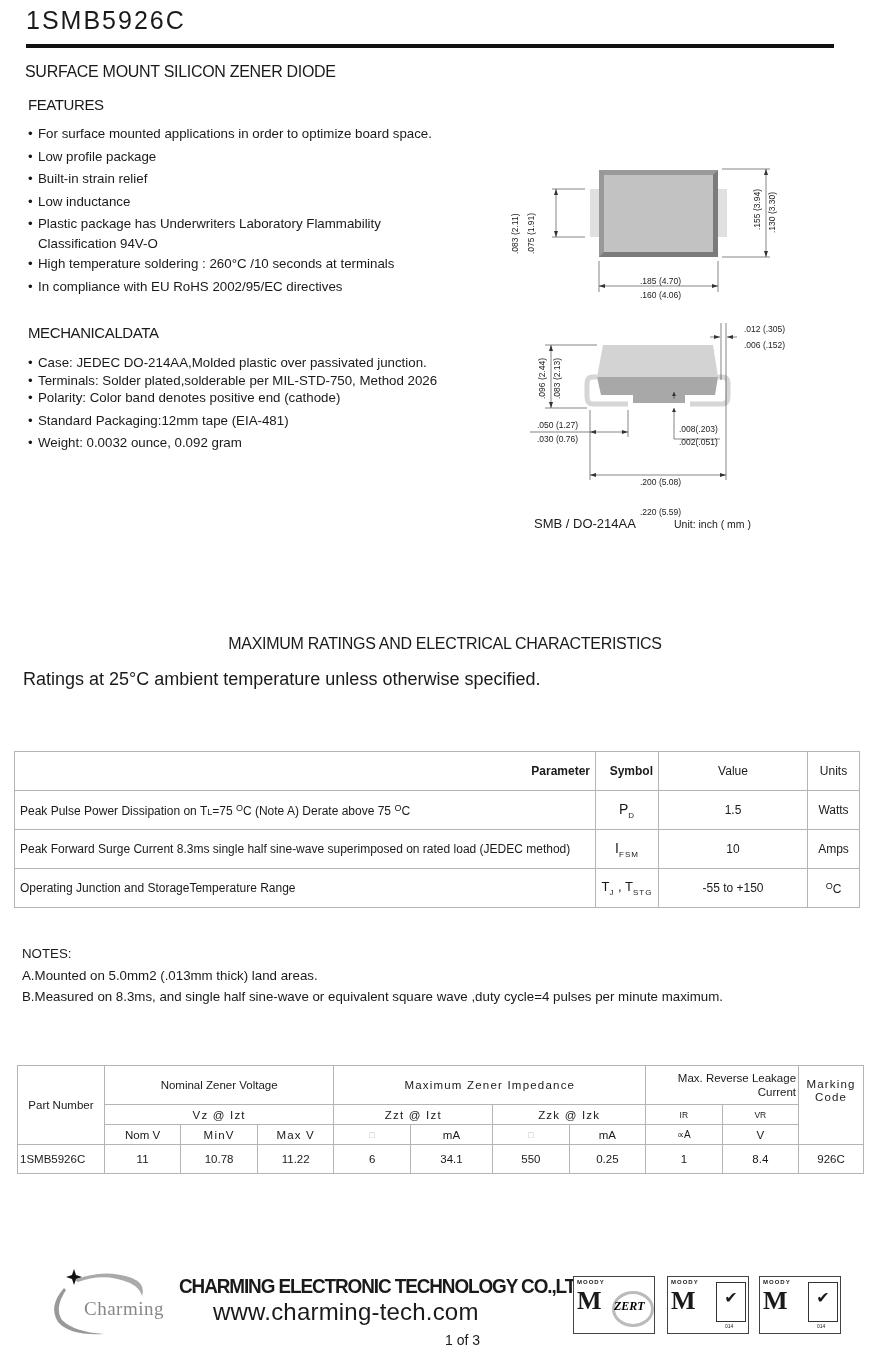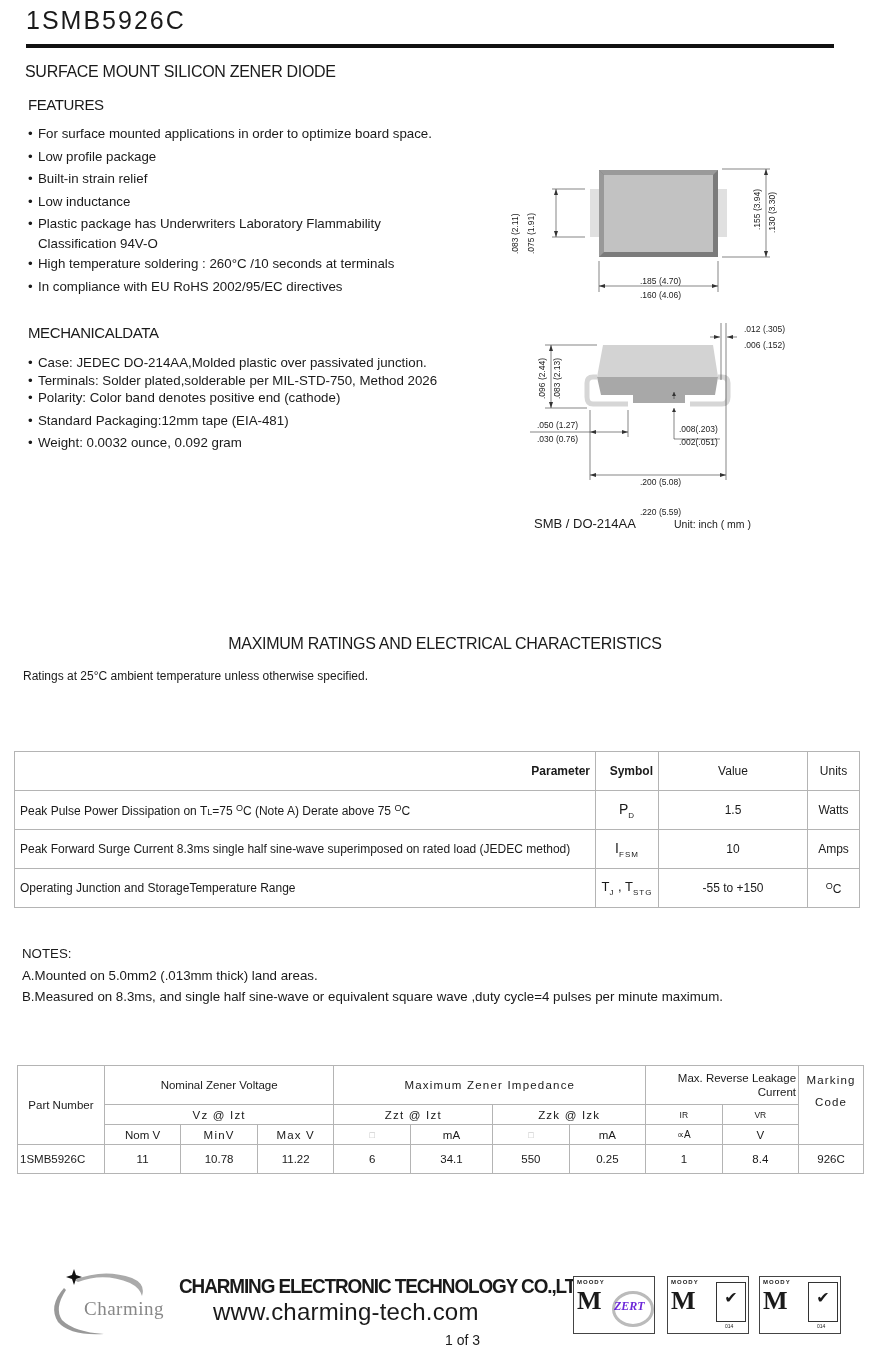--- a/index.html
+++ b/index.html
@@ -14,21 +14,21 @@
   ul.bul li { position:relative; padding-left:10px; }
   ul.bul li::before { content:"•"; position:absolute; left:0; top:0; }
   #features li { height:22.6px; line-height:20px; }
   #features li.two { height:40px; }
   #mech li { line-height:17.5px; }
   #mech li.gap { margin-top:5px; }
   .diag-text { font-size:8.5px; color:#222; font-family:"Liberation Sans", sans-serif; }
   .pkg-label { left:534px; top:516px; font-size:13px; }
   .unit-label { left:674px; top:518px; font-size:10.5px; }
   .max-h { left:0; width:890px; top:635px; text-align:center; font-size:16px; letter-spacing:-0.3px; }
-  .ratings-note { left:23px; top:669px; font-size:12px; }
+  .ratings-note { left:23px; top:669px; font-size:18px; }
   table { border-collapse:collapse; }
   .t1 { left:14px; top:751px; width:846px; }
   .t1 td, .t1 th { border:1px solid #b4b4b4; font-size:12px; height:38px; padding:0 5px; }
   .t1 th { font-weight:bold; text-align:right; }
   .t1 td.c { text-align:center; }
   .sub { font-size:8px; vertical-align:-4px; letter-spacing:1px; }
   .sup { font-size:9px; vertical-align:4px; }
   .notes { left:22px; top:943px; font-size:13.3px; line-height:21.5px; }
   .t2 { left:17px; top:1065px; width:847px; }
   .t2 td { border:1px solid #b4b4b4; text-align:center; font-size:11.5px; padding:0 2px; }
@@ -179,21 +179,21 @@
   <div>B.Measured on 8.3ms, and single half sine-wave or equivalent square wave ,duty cycle=4 pulses per minute maximum.</div>
 </div>
 
 <table class="abs t2">
   <tbody>
       <tr style="height:39px;">
     <td rowspan="3" style="width:82px;">Part Number</td>
     <td colspan="3">Nominal Zener Voltage</td>
     <td colspan="4" class="sp">Maximum Zener Impedance</td>
     <td colspan="2" style="line-height:14px;text-align:right;">Max. Reverse Leakage Current</td>
-    <td rowspan="3" class="sp" style="width:60px; line-height:22px; padding-bottom:28px;">Marking Code</td>
+    <td rowspan="3" class="sp" style="width:60px; line-height:13px; padding-bottom:28px;">Marking Code</td>
   </tr>
   <tr style="height:20px;">
     <td colspan="3" class="sp">Vz @ Izt</td>
     <td colspan="2" class="sp">Zzt @ Izt</td>
     <td colspan="2" class="sp">Zzk @ Izk</td>
     <td class="sm">IR</td>
     <td class="sm">VR</td>
   </tr>
   <tr style="height:20px;">
     <td style="width:72px;">Nom V</td>
@@ -229,21 +229,21 @@
 </svg>
 <div class="abs" style="left:84px; top:1298px; font-family:'Liberation Serif', serif; font-size:19px; color:#888; letter-spacing:0.5px;">Charming</div>
 <div class="abs company">CHARMING ELECTRONIC TECHNOLOGY CO.,LTD</div>
 <div class="abs url">www.charming-tech.com</div>
 <div class="abs page">1 of 3</div>
 
 <div class="abs cert" style="left:573px;">
   <div style="position:absolute; left:3px; top:2px; font-size:6px; font-weight:bold; letter-spacing:1px;">MOODY</div>
   <div style="position:absolute; left:3px; top:11px; font-size:26px; font-weight:bold; font-family:'Liberation Serif', serif; line-height:26px;">M</div>
   <div style="position:absolute; left:38px; top:14px; width:36px; height:30px; border-radius:50%; border:3px solid #bbb;"></div>
-  <div style="position:absolute; left:40px; top:22px; font-size:12px; font-weight:bold; font-style:italic; font-family:'Liberation Serif', serif; color:#6d28d9;">ZERT</div>
+  <div style="position:absolute; left:40px; top:22px; font-size:12px; font-weight:bold; font-style:italic; font-family:'Liberation Serif', serif; color:#000000;">ZERT</div>
 </div>
 <div class="abs cert" style="left:667px;">
   <div style="position:absolute; left:3px; top:2px; font-size:6px; font-weight:bold; letter-spacing:1px;">MOODY</div>
   <div style="position:absolute; left:3px; top:11px; font-size:26px; font-weight:bold; font-family:'Liberation Serif', serif; line-height:26px;">M</div>
   <div style="position:absolute; left:48px; top:5px; width:28px; height:38px; border:1px solid #333; text-align:center; font-size:16px; line-height:30px;">✔</div>
   <div style="position:absolute; left:57px; top:46px; font-size:5px;">014</div>
 </div>
 <div class="abs cert" style="left:759px;">
   <div style="position:absolute; left:3px; top:2px; font-size:6px; font-weight:bold; letter-spacing:1px;">MOODY</div>
   <div style="position:absolute; left:3px; top:11px; font-size:26px; font-weight:bold; font-family:'Liberation Serif', serif; line-height:26px;">M</div>

